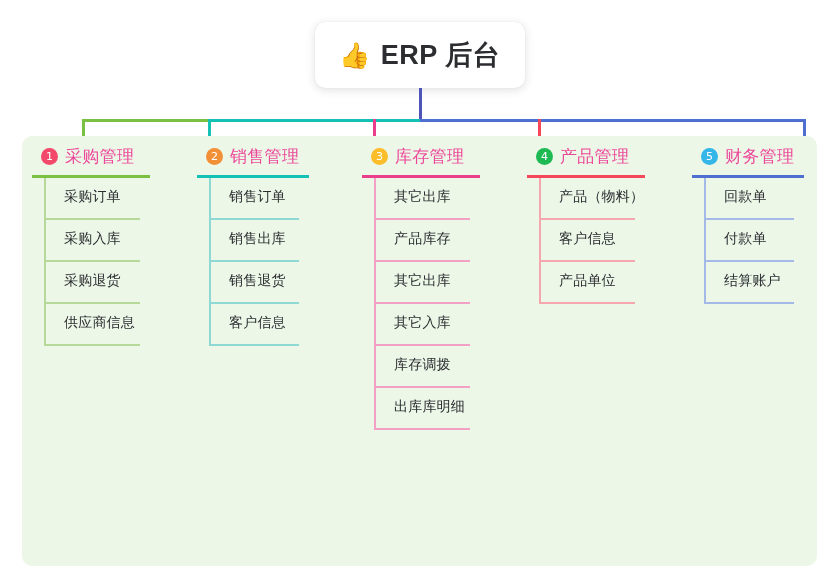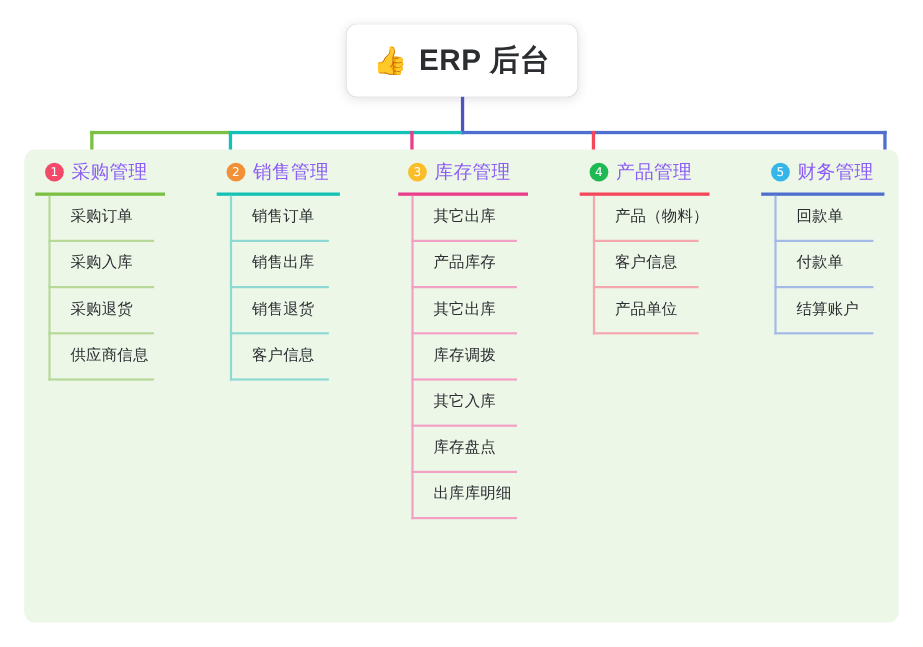--- a/index.html
+++ b/index.html
@@ -37,21 +37,21 @@
   }
 
   
   .col{position:absolute;top:143px;}
   .col-head{display:flex;align-items:center;gap:7px;height:26px;padding-left:9px;}
   .badge{
     width:17px;height:17px;border-radius:50%;
     color:#fff;font-size:11px;line-height:17px;text-align:center;
     flex:0 0 auto;font-family:"DejaVu Sans",sans-serif;
   }
-  .col-title{font-size:17px;color:#8b5cf6;white-space:nowrap;letter-spacing:.3px;}
+  .col-title{font-size:17px;color:#ec4899;white-space:nowrap;letter-spacing:.3px;}
   .head-rule{height:3px;margin-top:6px;}
 
   .items{position:relative;padding-left:12px;}
   .spine{position:absolute;left:12px;top:0;bottom:0;width:2px;}
   .item{
     position:relative;height:42px;box-sizing:border-box;
     display:flex;align-items:center;
   }
   .item-label{
     font-size:14px;color:#2b2d30;white-space:nowrap;
@@ -150,29 +150,25 @@
           </div>
           <div class="item">
             <span class="item-label">产品库存</span>
             <div class="item-rule" style="background: rgb(243, 160, 197); width: 96px;"></div>
           </div>
           <div class="item">
             <span class="item-label">其它出库</span>
             <div class="item-rule" style="background: rgb(243, 160, 197); width: 96px;"></div>
           </div>
           <div class="item">
+            <span class="item-label">其它入库</span>
+            <div class="item-rule" style="background: rgb(243, 160, 197); width: 96px;"></div>
+          </div>
+          <div class="item">
             <span class="item-label">库存调拨</span>
-            <div class="item-rule" style="background: rgb(243, 160, 197); width: 96px;"></div>
-          </div>
-          <div class="item">
-            <span class="item-label">其它入库</span>
-            <div class="item-rule" style="background: rgb(243, 160, 197); width: 96px;"></div>
-          </div>
-          <div class="item">
-            <span class="item-label">库存盘点</span>
             <div class="item-rule" style="background: rgb(243, 160, 197); width: 96px;"></div>
           </div>
           <div class="item">
             <span class="item-label">出库库明细</span>
             <div class="item-rule" style="background: rgb(243, 160, 197); width: 96px;"></div>
           </div>
         </div>
       </div>
       <div class="col" style="left: 527px; width: 118px;">
         <div class="col-head">

